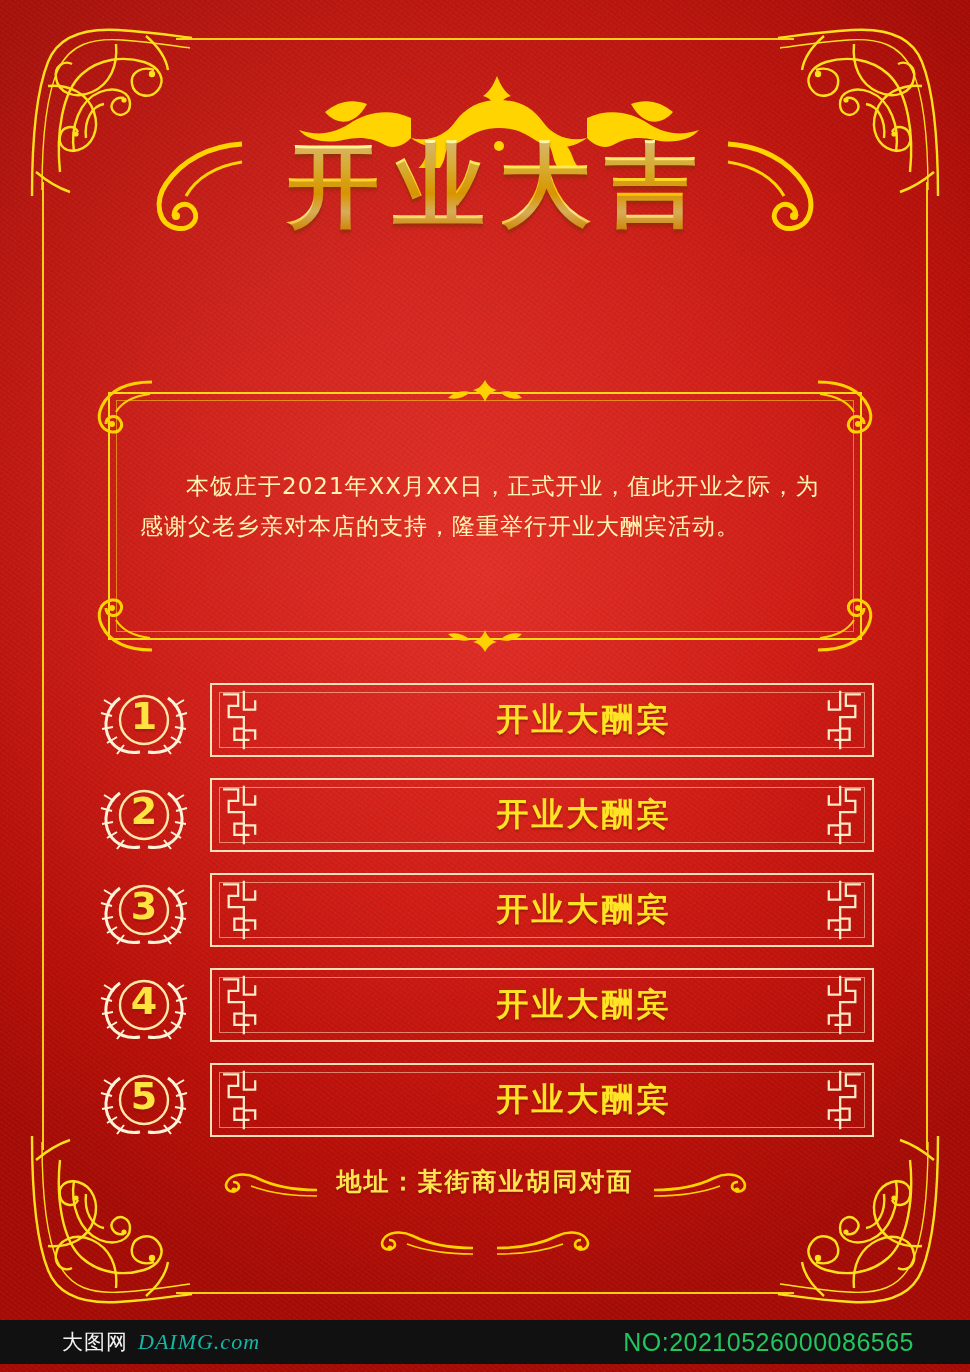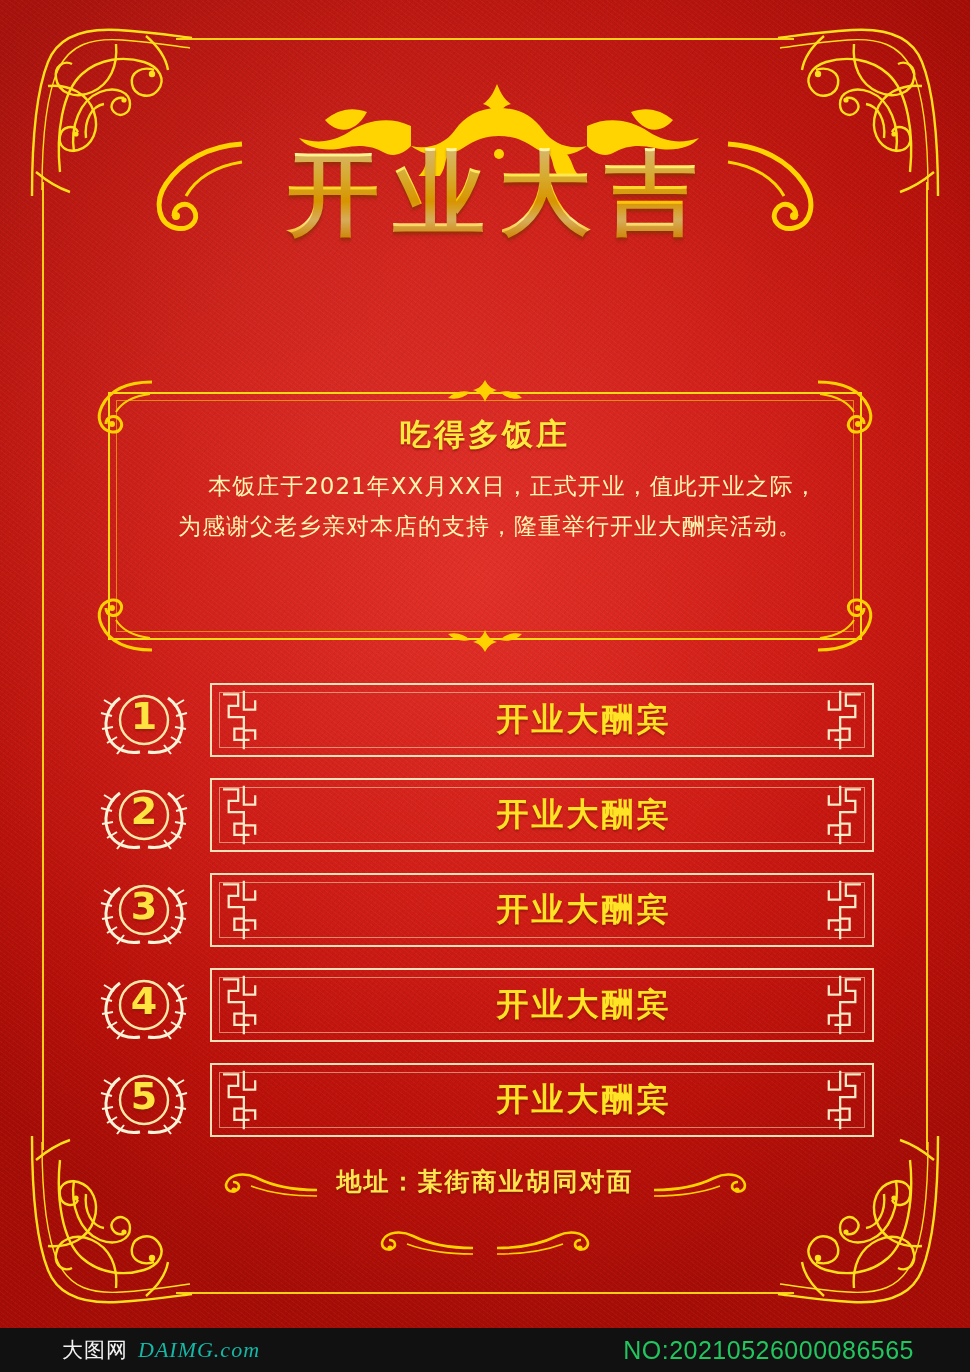--- a/index.html
+++ b/index.html
@@ -49,21 +49,21 @@
 
   .edge-line { position: absolute; background: #ffd916; opacity: .95; }
   .edge-top    { left: 150px; right: 150px; top: 16px;    height: 2px; }
   .edge-bottom { left: 150px; right: 150px; bottom: 16px; height: 2px; }
   .edge-left   { top: 160px; bottom: 160px; left: 16px;   width: 2px; }
   .edge-right  { top: 160px; bottom: 160px; right: 16px;  width: 2px; }
 
   
   .title-block {
     position: absolute;
-    left: 0; right: 0; top: 80px;
+    left: 0; right: 0; top: 72px;
     text-align: center;
     padding-left: 28px;
   }
   .title-flourish-top { height: 96px; color: #ffd400; }
   .title-flourish-top svg { height: 100%; }
   .main-title {
     font-family: "DejaVu Sans", "Liberation Sans", sans-serif;
     font-weight: bold;
     font-size: 92px;
     letter-spacing: 14px;
@@ -121,27 +121,27 @@
     position: absolute; left: 0; right: 0; top: 22px;
     text-align: center;
     font-family: "DejaVu Sans", "Liberation Sans", sans-serif;
     font-weight: bold;
     font-size: 31px;
     letter-spacing: 3px;
     color: #ffe93c;
     text-shadow: 0 2px 2px rgba(110,20,0,.5);
   }
   .info-text {
-    position: absolute; left: 44px; right: 34px; top: 74px;
+    position: absolute; left: 32px; right: 34px; top: 74px;
     font-family: "DejaVu Sans", "Liberation Sans", sans-serif;
     font-size: 23px;
     line-height: 1.75;
     color: #fff6b0;
     text-indent: 46px;
-    text-align: center;
+    text-align: left;
     letter-spacing: 1px;
   }
 
   
   .promo-list {
     position: absolute;
     left: 96px; right: 96px;
     top: 672px;
   }
   .promo-row {
@@ -226,21 +226,21 @@
     font-size: 25px;
     letter-spacing: 2px;
     color: #ffe64e;
     text-shadow: 0 2px 2px rgba(110,20,0,.5);
     white-space: nowrap;
   }
 
   
   .footer {
     position: absolute;
-    left: 0; right: 0; bottom: 0;
+    left: 0; right: 0; bottom: 8px;
     height: 44px;
     background: #111;
     display: flex;
     align-items: center;
     color: #e8e8e8;
   }
   .footer-left {
     display: flex; align-items: baseline; gap: 10px;
     margin-left: 62px;
   }
@@ -420,21 +420,20 @@
       </svg>
     </div>
     <div class="info-mid-bottom">
       <svg viewBox="0 0 90 26" fill="currentColor">
         <path d="M45 2 c3 6 7 9 12 10 -6 2 -10 6 -12 12 -2 -6 -6 -10 -12 -12 5 -1 9 -4 12 -10z"></path>
         <path d="M30 14 c-8 -2 -16 0 -22 6 8 2 16 0 22 -6z"></path>
         <path d="M60 14 c8 -2 16 0 22 6 -8 2 -16 0 -22 -6z"></path>
       </svg>
     </div>
 
-    <div class="shop-name">吃得多饭庄</div>
     <div class="info-text">本饭庄于2021年XX月XX日，正式开业，值此开业之际，为感谢父老乡亲对本店的支持，隆重举行开业大酬宾活动。</div>
   </div>
 
   <div class="promo-list">
 
     <div class="promo-row">
       <div class="wreath">
         <svg viewBox="0 0 96 80" fill="none" stroke="currentColor" stroke-width="2">
           <circle cx="48" cy="40" r="24" stroke="#ffe9a8" stroke-width="2.4"></circle>
           <path d="M24 18 C10 28 6 46 14 60 C20 70 32 74 44 72" stroke-width="3"></path>

